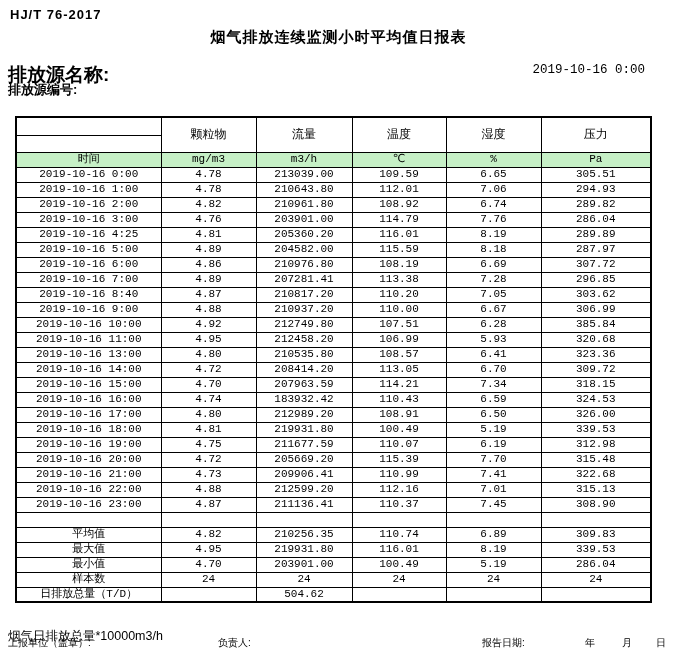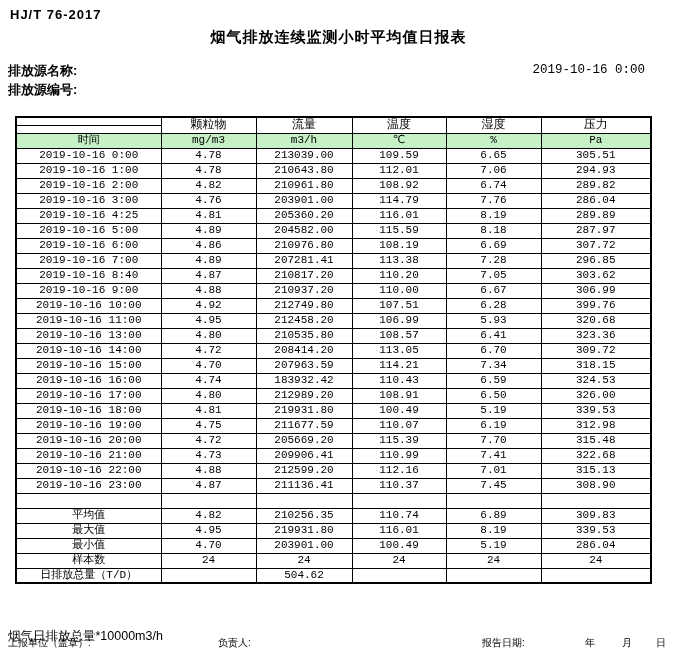--- a/index.html
+++ b/index.html
@@ -9,21 +9,21 @@
     position:relative;overflow:hidden;
   }
   .std{
     position:absolute;top:7px;left:10px;
     font-weight:bold;font-size:13px;letter-spacing:1px;
   }
   .title{
     position:absolute;top:28px;left:0;right:0;text-align:center;
     font-weight:bold;font-size:15px;letter-spacing:1px;
   }
-  .src-name{position:absolute;top:62px;left:8px;font-weight:bold;font-size:13px;}
+  .src-name{position:absolute;top:62px;left:8px;font-weight:bold;font-size:19px;}
   .src-id{position:absolute;top:81px;left:8px;font-weight:bold;font-size:13px;}
   .datetime{
     position:absolute;top:63px;right:32px;font-size:12.5px;
     font-family:"Liberation Mono","DejaVu Sans Mono",monospace;
   }
   table.report{
     position:absolute;top:116px;left:15px;width:635px;
     border-collapse:collapse;table-layout:fixed;
     border:2px solid #000;
     font-family:"Liberation Mono","DejaVu Sans Mono","DejaVu Sans",monospace;
@@ -32,21 +32,21 @@
   table.report col.c0{width:145px;}
   table.report col.c1{width:95px;}
   table.report col.c2{width:96px;}
   table.report col.c3{width:94px;}
   table.report col.c4{width:95px;}
   table.report col.c5{width:110px;}
   table.report th,table.report td{
     border:1px solid #000;padding:0 2px;text-align:center;
     font-weight:normal;overflow:hidden;white-space:nowrap;
   }
-  tr.name-row{height:16px;margin-left:29px;}
+  tr.name-row{height:35px;margin-left:29px;}
   tr.name-row th{font-size:12px;}
   th.corner{position:relative;}
   th.corner .split{
     position:absolute;left:0;right:0;top:50%;height:0;
     border-top:1px solid #000;
   }
   tr.unit-row{height:15px;padding-left:8px;}
   tr.unit-row th{font-size:11px;}
   tbody tr{height:15px;}
   .note{position:absolute;top:616px;left:8px;font-size:12.5px;margin-top:12px;}
@@ -178,21 +178,21 @@
         <td>110.00</td>
         <td>6.67</td>
         <td>306.99</td>
       </tr>
       <tr>
         <td>2019-10-16 10:00</td>
         <td>4.92</td>
         <td>212749.80</td>
         <td>107.51</td>
         <td>6.28</td>
-        <td>399.76</td>
+        <td>385.84</td>
       </tr>
       <tr>
         <td>2019-10-16 11:00</td>
         <td>4.95</td>
         <td>212458.20</td>
         <td>106.99</td>
         <td>5.93</td>
         <td>320.68</td>
       </tr>
       <tr>

